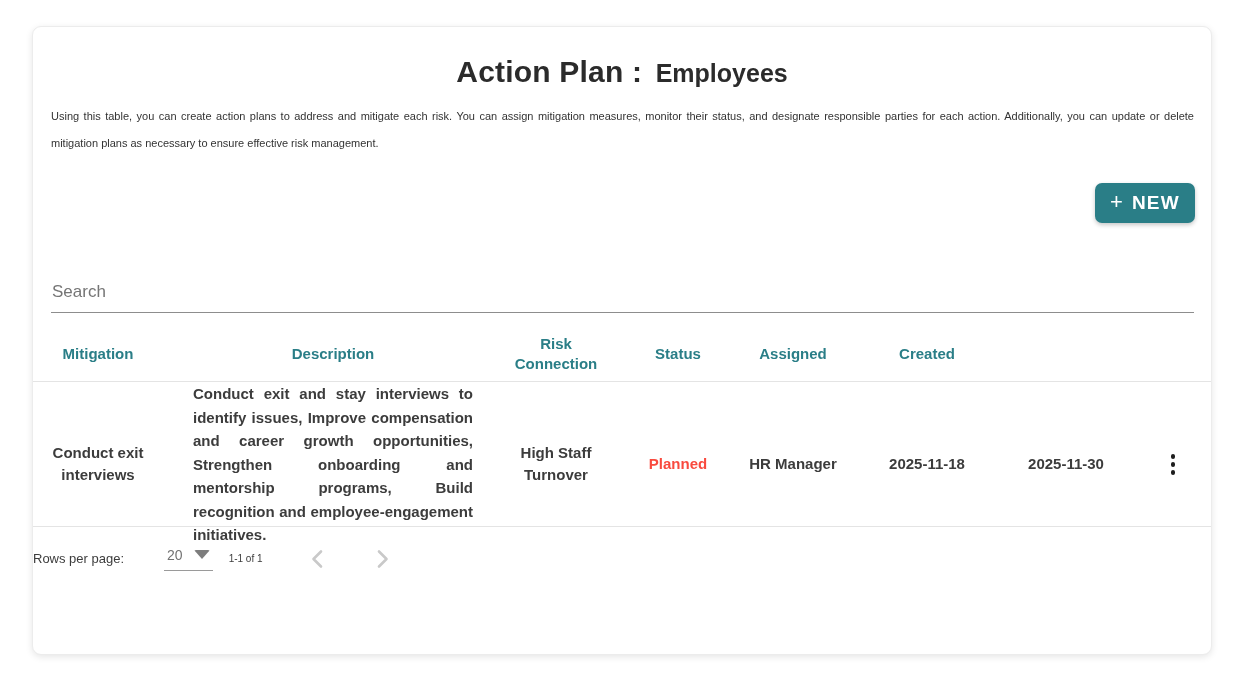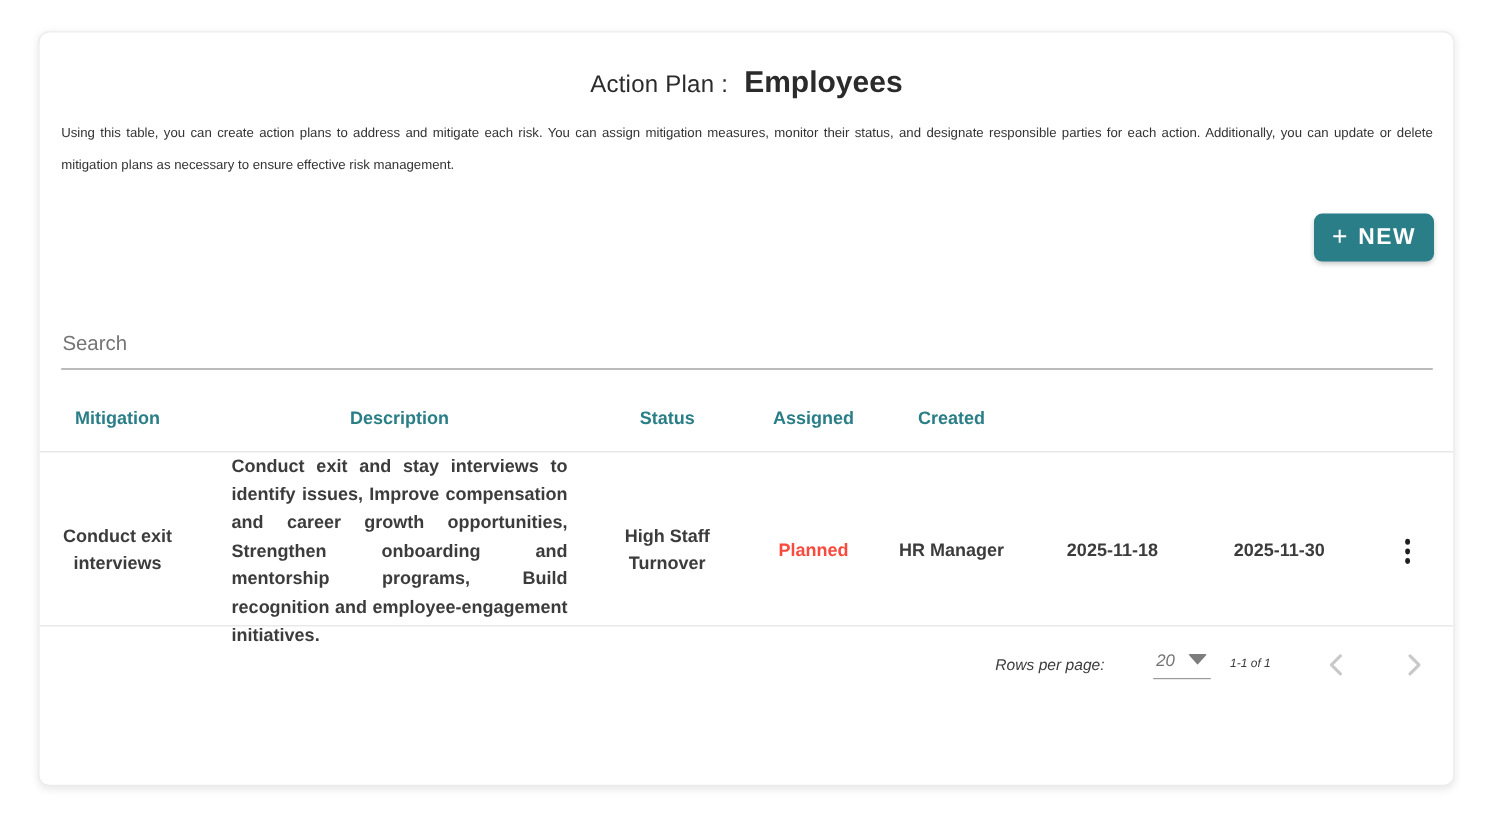--- a/index.html
+++ b/index.html
@@ -22,21 +22,21 @@
     overflow: hidden;
   }
 
   
   .title-row {
     padding-top: 28px;
     text-align: center;
     color: #2b2b2b;
     white-space: nowrap;
   }
-  .title-main { font-size: 20px; font-weight: 400; letter-spacing: 0.2px; }
+  .title-main { font-size: 30px; font-weight: 700; letter-spacing: 0.2px; }
   .title-sub  { font-size: 25px; font-weight: 700; margin-left: 9px; }
 
   
   .page-desc {
     margin: 14px 17px 0 18px;
     font-size: 11px;
     line-height: 27px;
     color: #333333;
     text-align: justify;
   }
@@ -128,24 +128,22 @@
     display: flex; flex-direction: column; align-items: center; gap: 3.5px;
     padding: 6px;
   }
   .kebab-btn .dot { width: 4.5px; height: 4.5px; border-radius: 50%; background: #1e1e1e; }
 
   
   .tfoot {
     height: 63px;
     display: flex;
     align-items: center;
-    justify-content: flex-end;
     padding-right: 20px;
     color: #3c3c3c;
-    font-style: italic;
   }
   .rpp-label { font-size: 13px; }
   .rpp-select {
     margin-left: 40px;
     display: inline-flex;
     align-items: center;
     gap: 11px;
     border-bottom: 1px solid #9a9a9a;
     padding: 0 3px 7px 3px;
     cursor: pointer;
@@ -187,20 +185,21 @@
       </button>
     </div>
 
     <div class="search-wrap">
       <input class="search-input" type="text" placeholder="Search" style="">
     </div>
 
     <div class="grid-row thead">
       <div class="th">Mitigation</div>
       <div class="th">Description</div>
+      <div class="th pad-risk">Risk Connection</div>
       <div class="th">Status</div>
       <div class="th">Assigned</div>
       <div class="th">Created</div>
       <div class="th"></div>
     </div>
 
     <div class="grid-row trow">
       <div class="td">Conduct exit interviews</div>
       <div class="td desc">Conduct exit and stay interviews to identify issues, Improve compensation and career growth opportunities, Strengthen onboarding and mentorship programs, Build recognition and employee-engagement initiatives.</div>
       <div class="td">High Staff Turnover</div>

